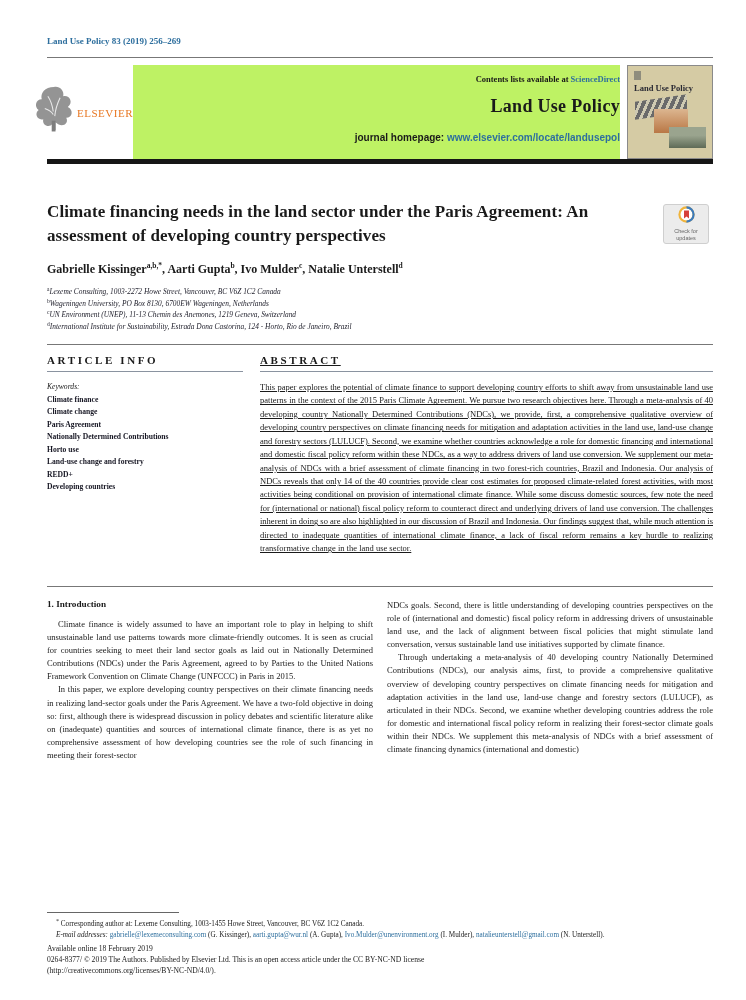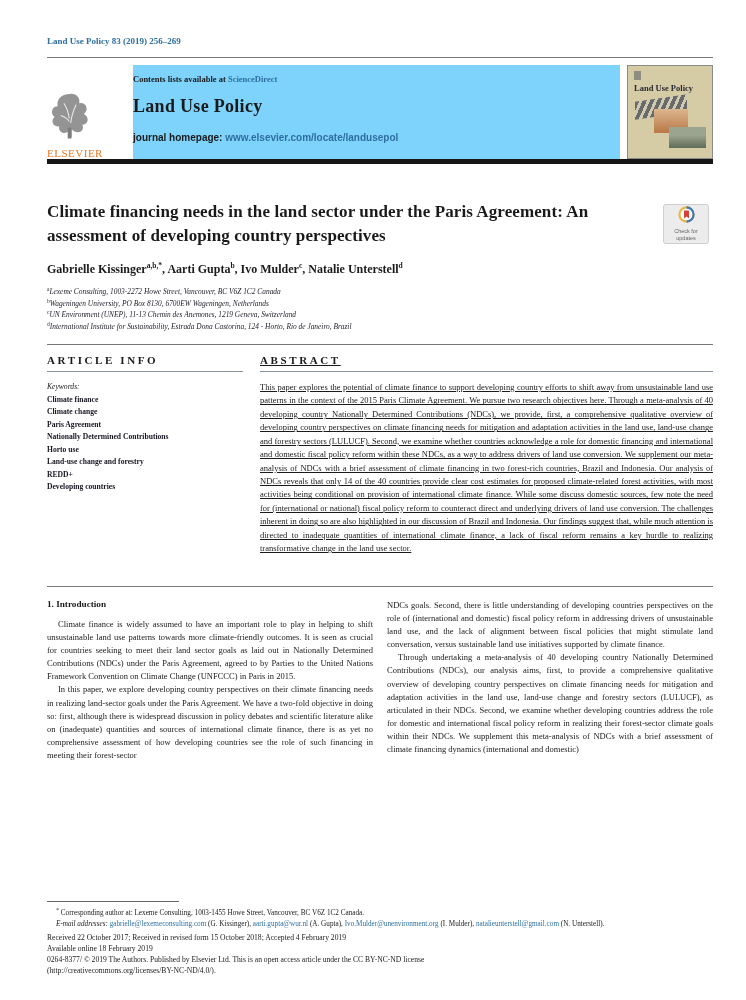--- a/index.html
+++ b/index.html
@@ -7,23 +7,23 @@
   body { font-family: "Liberation Serif", serif; color: #1a1a1a; }
   .page { position: relative; width: 746px; height: 1000px; margin: 0 auto; background: #fff; overflow: hidden; }
   .content { padding: 36px 33px 0 47px; }
 
   
   .citation { font-size: 9px; color: #2e6f9e; font-weight: 600; }
   .rule { border: none; border-top: 1px solid #777; height: 0; }
   .rule-top { margin-top: 11px; }
 
   .banner { display: flex; margin-top: 7px; height: 94px; }
-  .logo-col { width: 86px; background: #fff; display: flex; flex-direction: column; align-items: flex-start; justify-content: flex-end; padding-bottom: 0; }
+  .logo-col { width: 86px; background: #fff; display: flex; flex-direction: row; align-items: center; justify-content: flex-end; padding-bottom: 0; }
   .elsevier-word { color: #e87722; font-size: 11px; letter-spacing: 0.5px; margin-top: 1px; }
-  .banner-center { flex: 1; background: #7dd3fc; text-align: left; padding-top: 9px; }
+  .banner-center { flex: 1; background: #bef264; text-align: right; padding-top: 9px; }
   .contents-line { font-size: 8.5px; font-weight: 600; }
   .link-blue { color: #2e6f9e; cursor: pointer; text-decoration: none; }
   .journal-title { font-size: 18px; font-weight: 600; margin-top: 12px; letter-spacing: 0.3px; }
   .homepage-line { font-family: "Liberation Sans", sans-serif; font-size: 10px; font-weight: bold; margin-top: 15px; }
   .cover { position: relative; width: 86px; margin-left: 7px; background: #d5cba4; border: 1px solid #8a8a8a; overflow: hidden; }
   .cover-mark { position: absolute; left: 6px; top: 5px; width: 7px; height: 9px; background: #8f8d7d; }
   .cover-title { position: absolute; left: 6px; top: 17px; font-size: 8.5px; font-weight: bold; color: #2a2a33; }
   .cover-img1 { position: absolute; left: 7px; top: 32px; width: 52px; height: 18px; background: repeating-linear-gradient(115deg, #6a6a6a 0 4px, #cfcab2 4px 7px); transform: skewY(-8deg); }
   .cover-img2 { position: absolute; left: 26px; top: 43px; width: 34px; height: 24px; background: linear-gradient(180deg, #dcb690, #b97745); }
   .cover-img3 { position: absolute; left: 41px; top: 61px; width: 37px; height: 21px; background: linear-gradient(180deg, #9aa48e 0 40%, #5f6b57); }
@@ -166,19 +166,18 @@
         <p class="body-para">Through undertaking a meta-analysis of 40 developing country Nationally Determined Contributions (NDCs), our analysis aims, first, to provide a comprehensive qualitative overview of developing country perspectives on climate financing needs for mitigation and adaptation activities in the land use, land-use change and forestry sectors (LULUCF), as articulated in their NDCs. Second, we examine whether developing countries address the role for domestic and international fiscal policy reform in realizing their forest-sector climate goals within their NDCs. We supplement this meta-analysis of NDCs with a brief assessment of climate financing dynamics (international and domestic)</p>
       </div>
     </div>
   </div>
 
   <div class="footer">
     <div class="fn-rule"></div>
     <div class="fn-line"><sup>*</sup><span> Corresponding author at: Lexeme Consulting, 1003-1455 Howe Street, Vancouver, BC V6Z 1C2 Canada.</span></div>
     <div class="fn-emails"><span class="em-label">E-mail addresses: </span><span class="link-blue">gabrielle@lexemeconsulting.com</span><span> (G. Kissinger), </span><span class="link-blue">aarti.gupta@wur.nl</span><span> (A. Gupta), </span><span class="link-blue">Ivo.Mulder@unenvironment.org</span><span> (I. Mulder), </span><span class="link-blue">natalieunterstell@gmail.com</span><span> (N. Unterstell).</span></div>
     <div class="pub-block">
-      <div class="pub-line">Received 22 October 2017; Received in revised form 15 October 2018; Accepted 4 February 2019</div>
       <div class="pub-line">Available online 18 February 2019</div>
       <div class="pub-line">0264-8377/ © 2019 The Authors. Published by Elsevier Ltd. This is an open access article under the CC BY-NC-ND license</div>
       <div class="pub-line">(http://creativecommons.org/licenses/BY-NC-ND/4.0/).</div>
     </div>
   </div>
 </div>
 
 </body></html>

